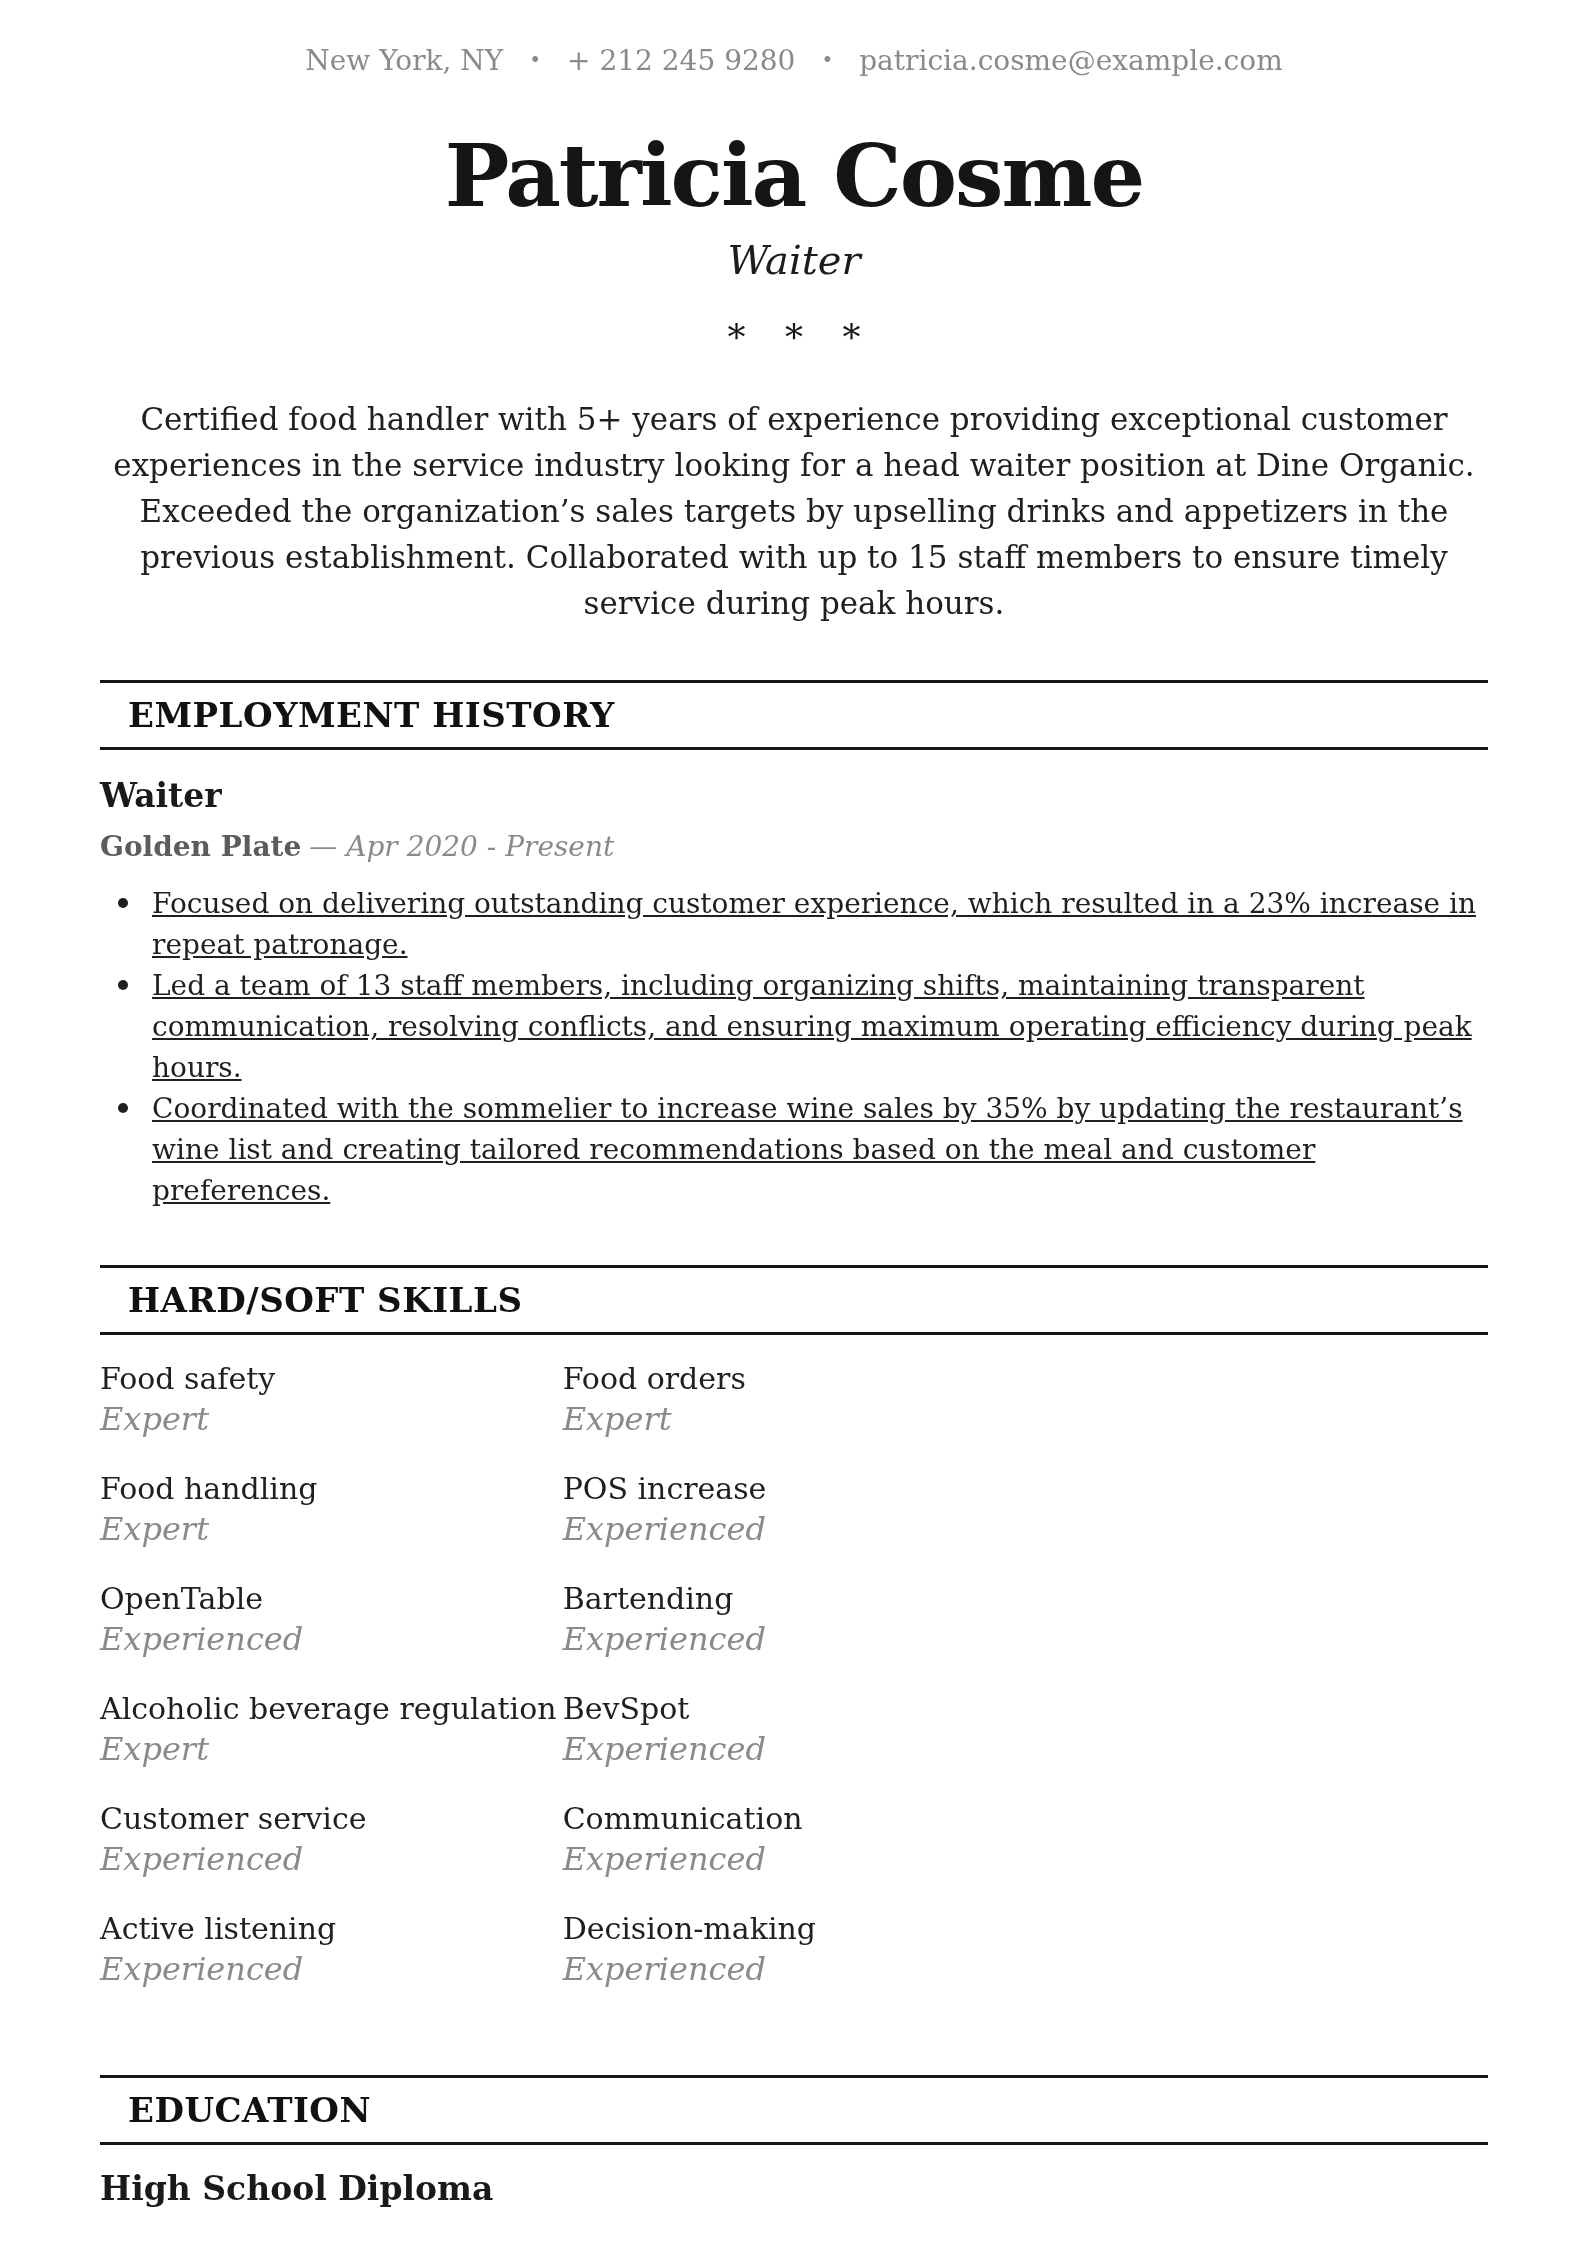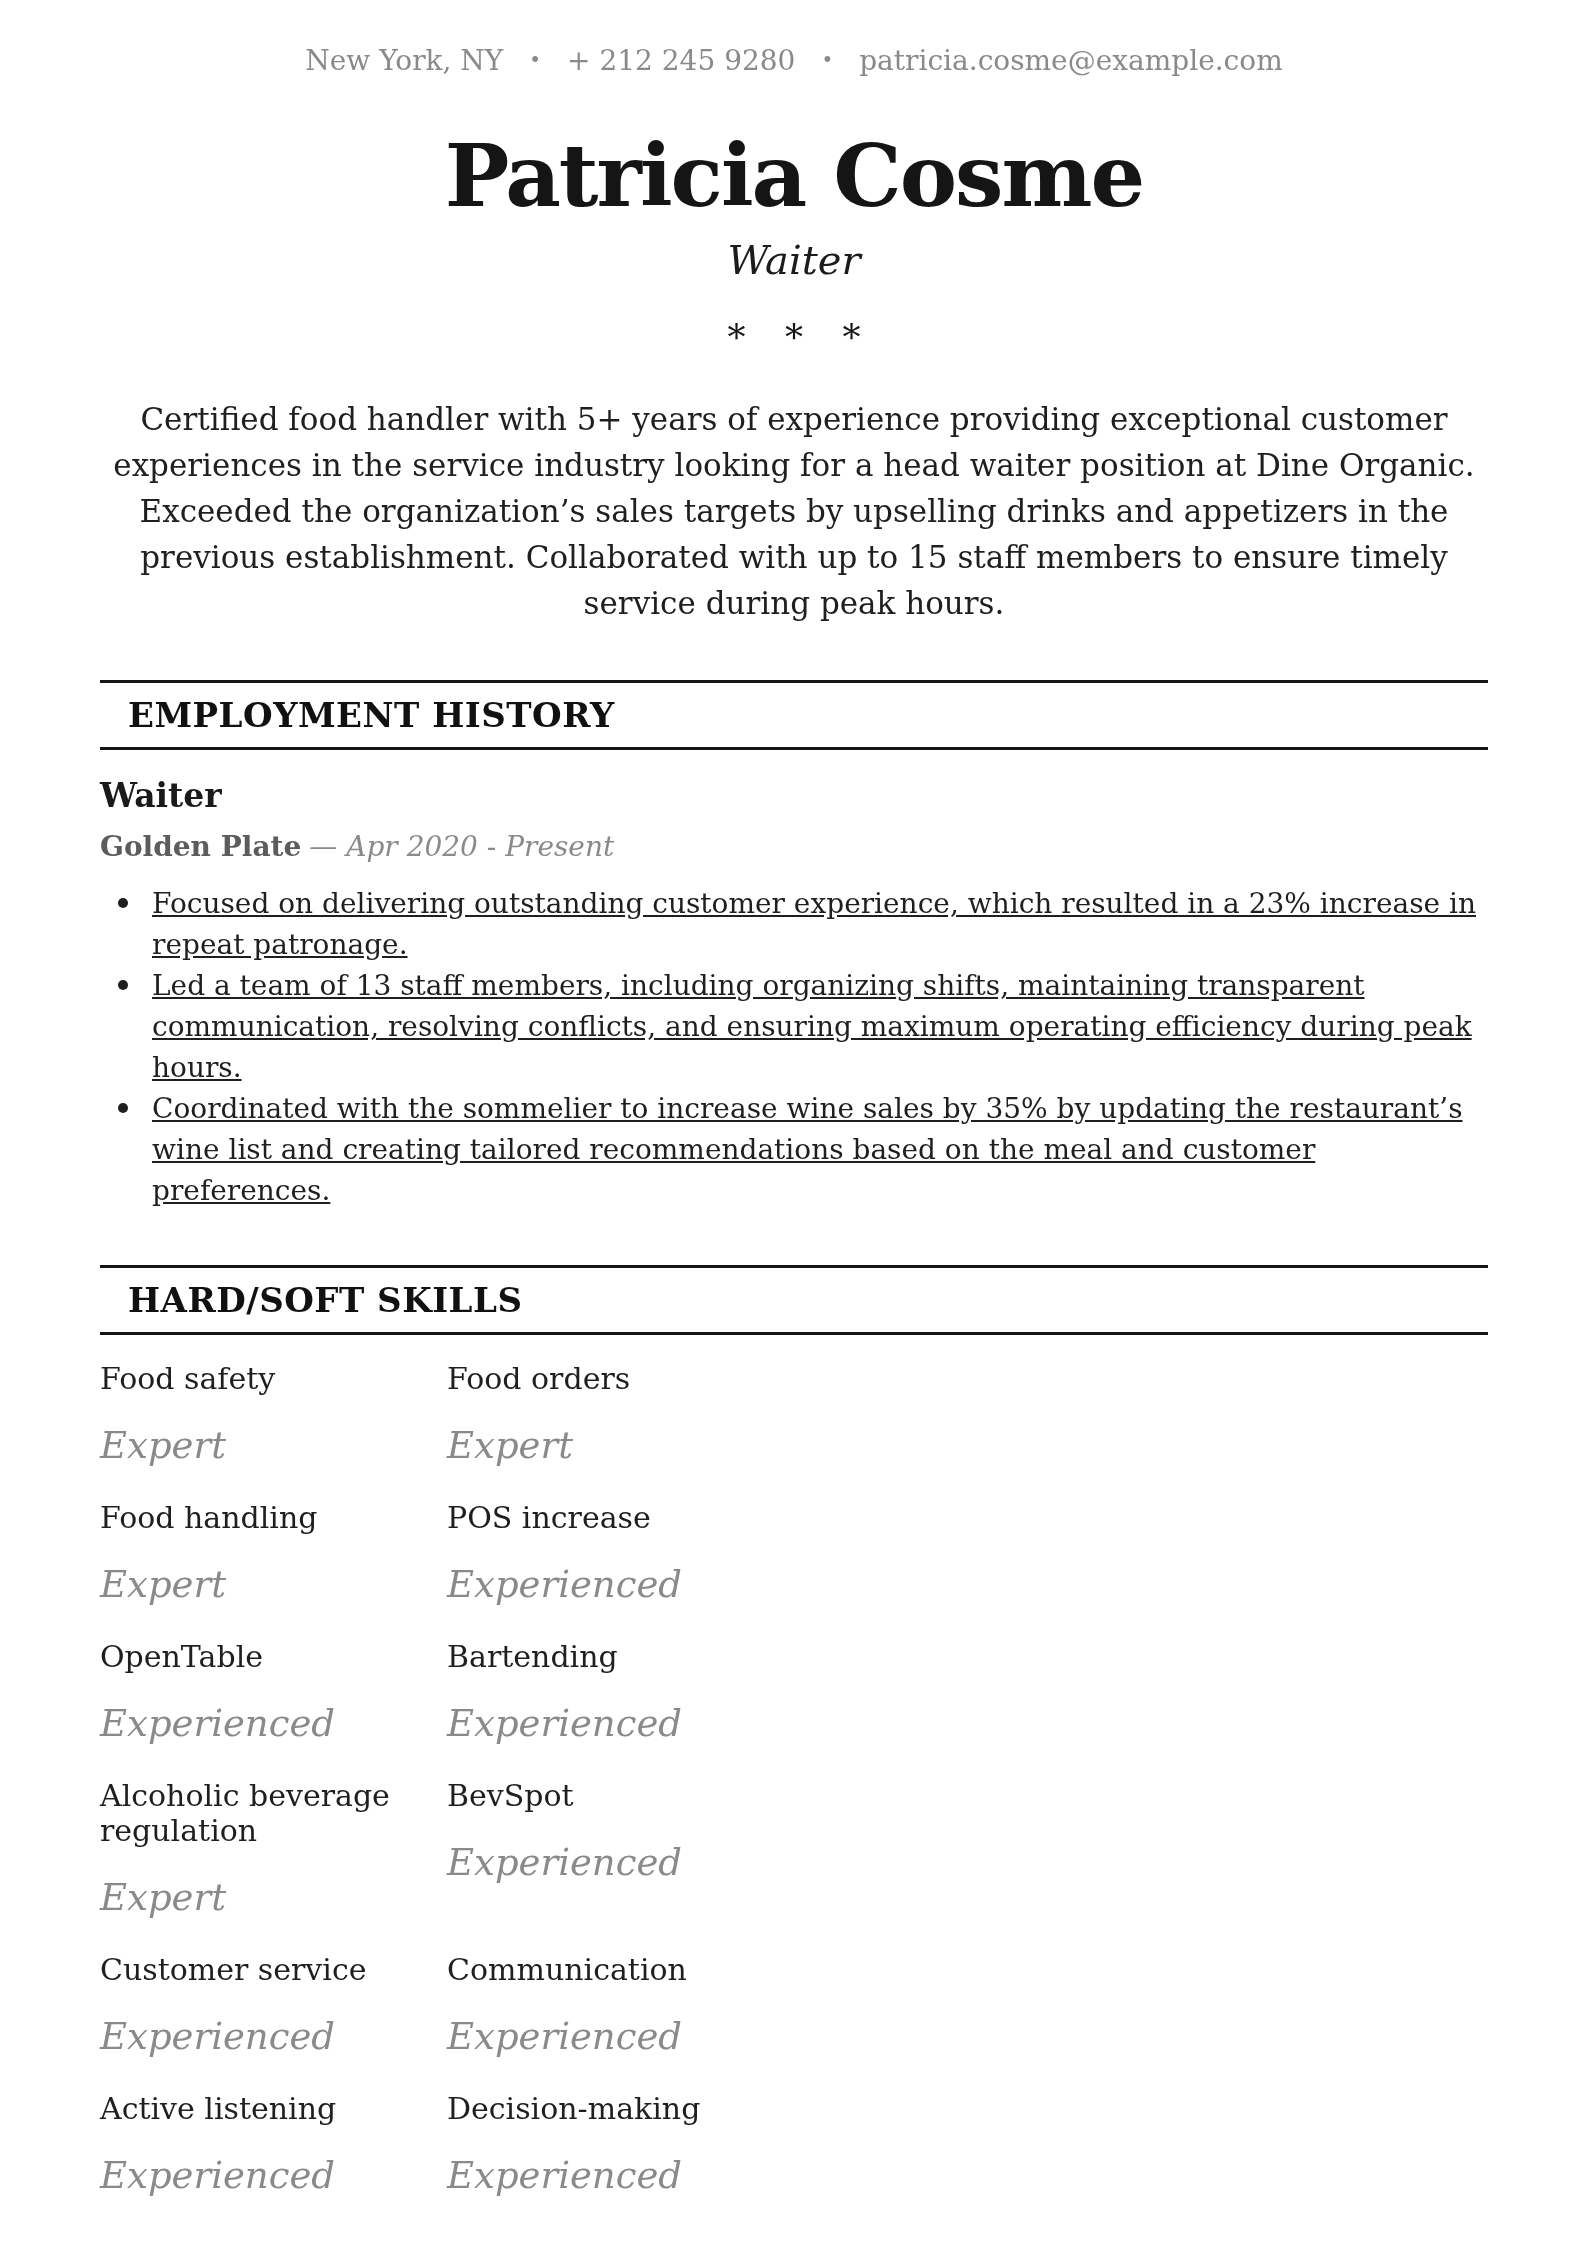--- a/index.html
+++ b/index.html
@@ -108,30 +108,30 @@
     top:15px;
     width:10px;
     height:10px;
     border-radius:50%;
     background:#1f1f1f;
   }
 
   
   .skills-grid{
     display:grid;
-    grid-template-columns:1fr 1fr 1fr 1fr;
+    grid-template-columns:1fr 1fr 1fr;
     grid-template-rows:repeat(6,auto);
     grid-auto-flow:column;
     padding-top:26px;
   }
   .skill{margin-bottom:33px;}
   .skill-name{font-size:30px;color:#1f1f1f;}
   .skill-level{
-    margin-top:28px;
-    font-size:37px;
+    margin-top:4px;
+    font-size:32px;
     font-style:italic;
     color:var(--muted,#8a8a8a);
   }
 
   
   .degree{
     margin-top:24px;
     font-size:33px;
     font-weight:700;
     color:#1a1a1a;

